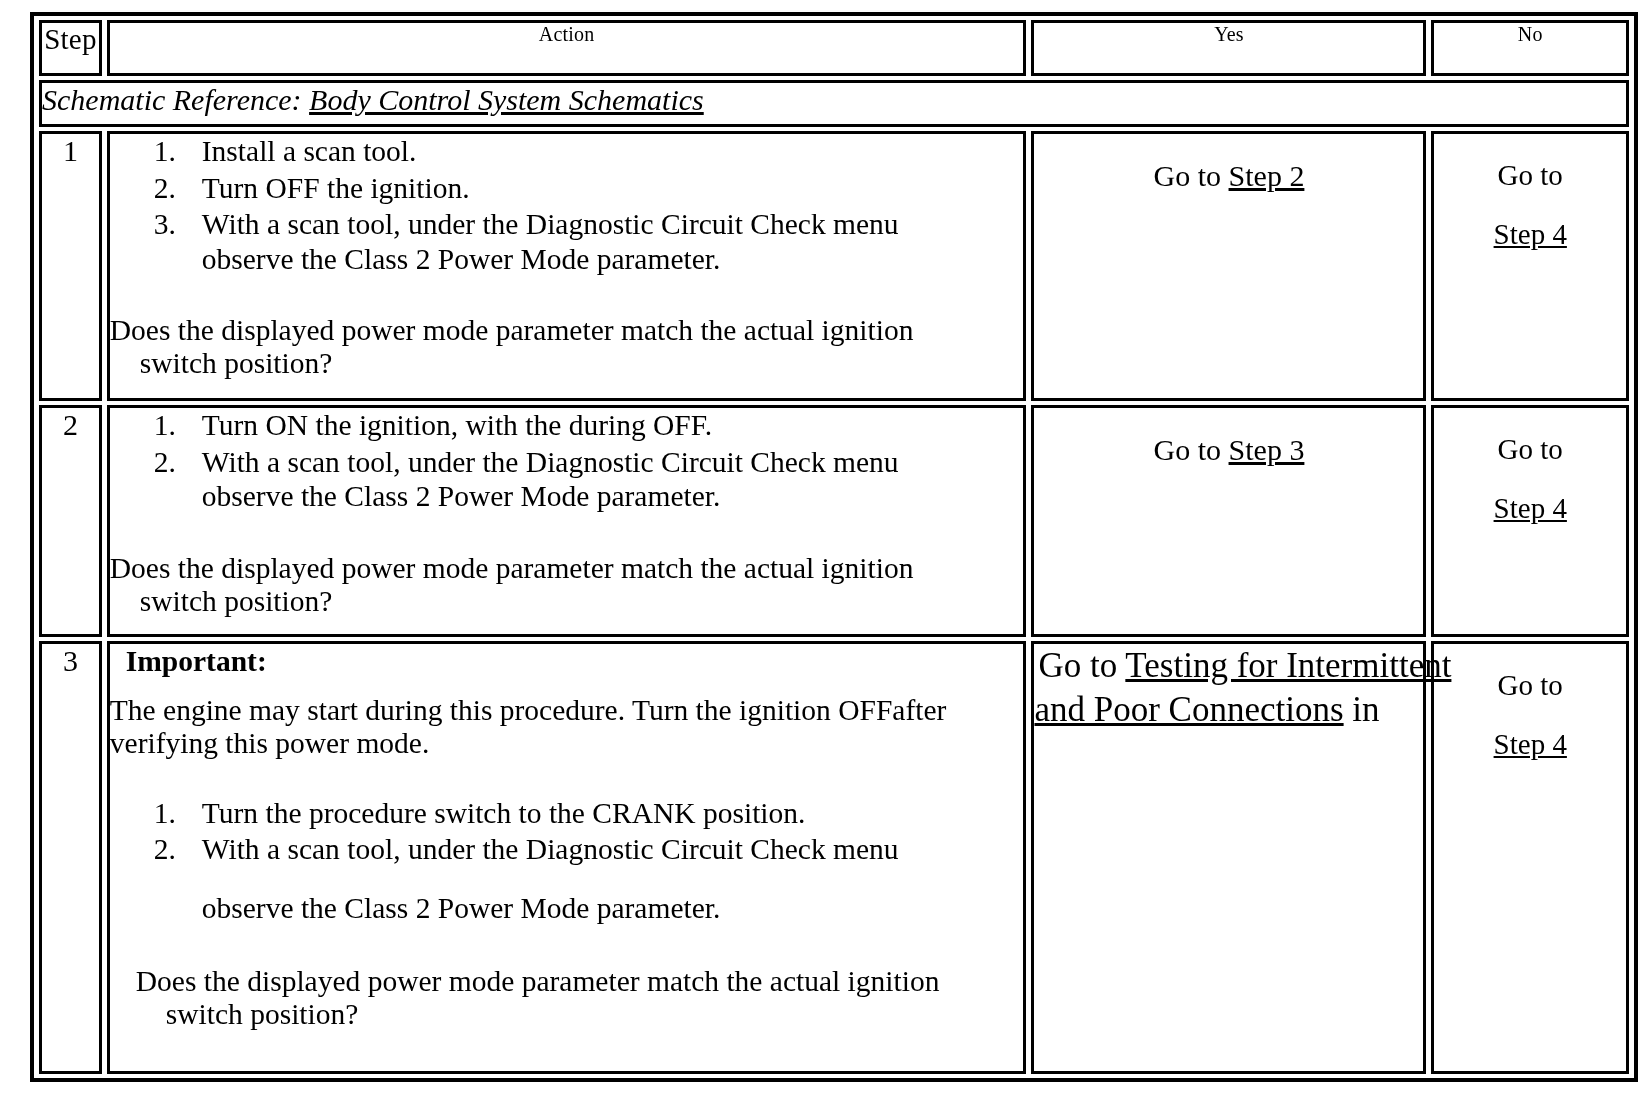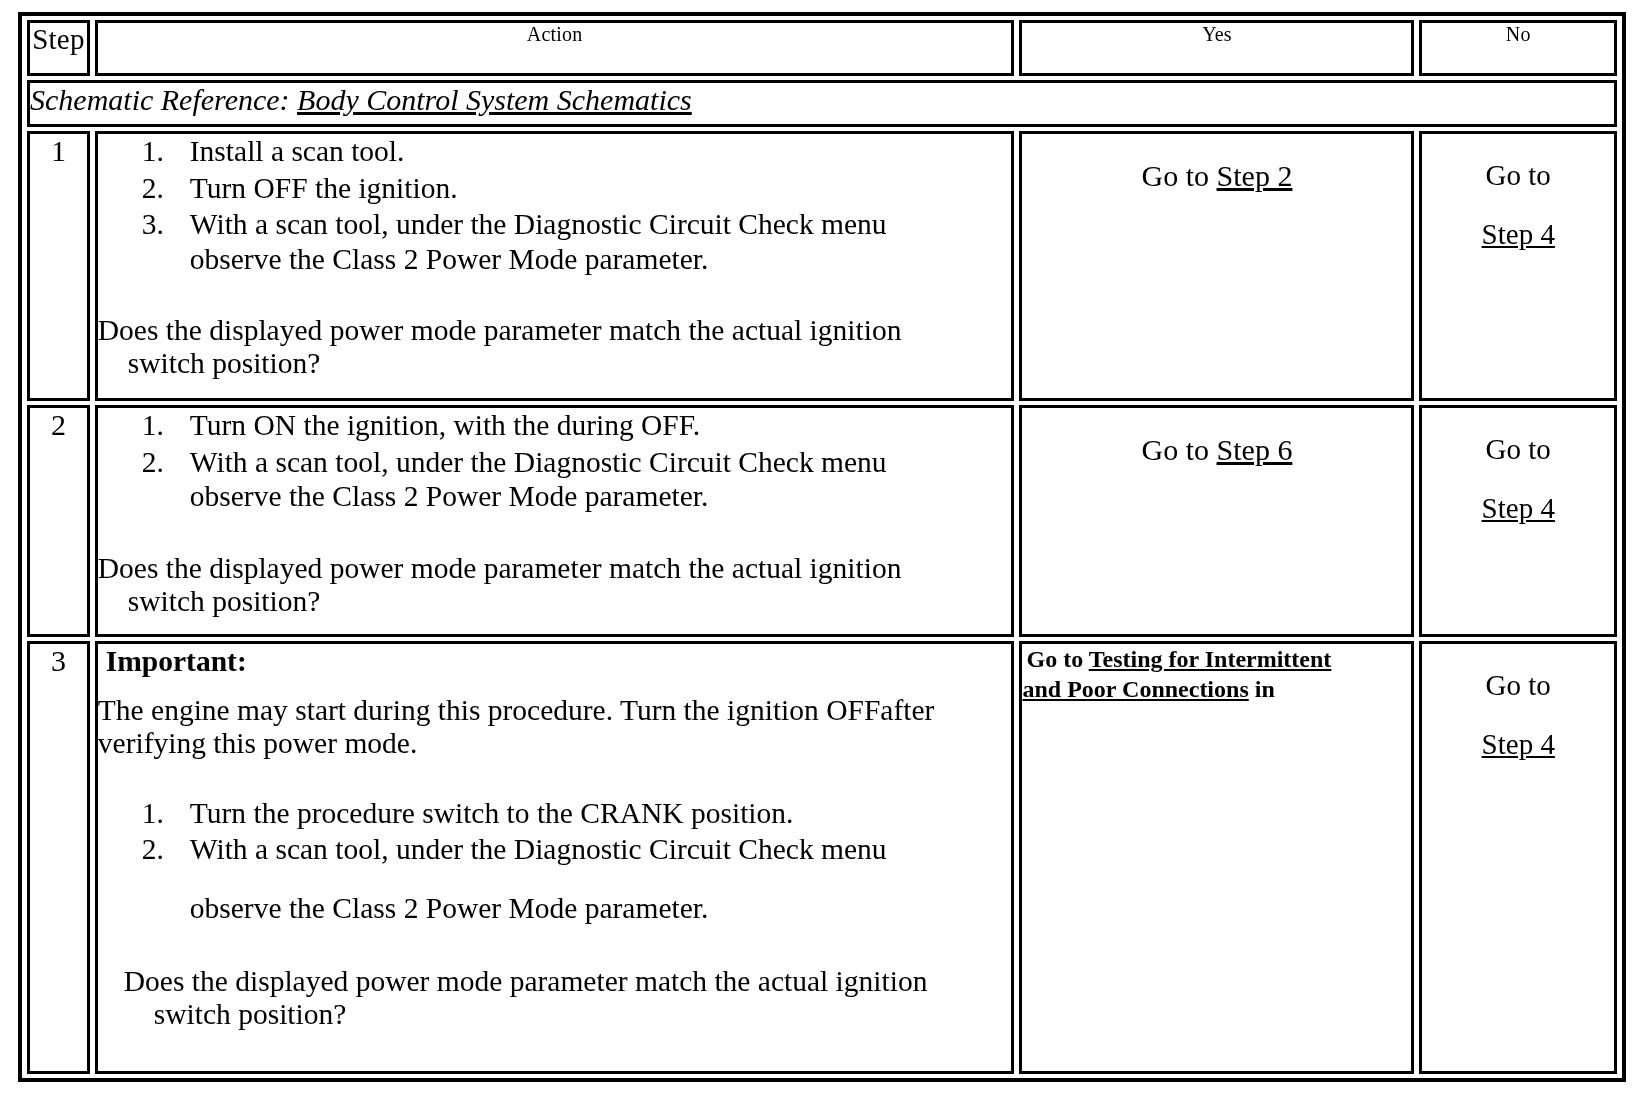--- a/index.html
+++ b/index.html
@@ -18,21 +18,21 @@
   
   .page {
     position: relative;
     width: 1648px;
     height: 1096px;
     box-sizing: border-box;
   }
 
   .table-outer {
     position: absolute;
-    left: 18px;
+    left: 30px;
     top: 12px;
     width: 1608px;
     height: 1070px;
     box-sizing: border-box;
     border: 4px solid #000;
     background: #fff;
   }
 
   .diag-table {
     width: 100%;
@@ -124,21 +124,21 @@
   .question {
     margin-top: 38px;
     line-height: 1.12;
   }
   .question .q2 { display: block; padding-left: 30px; }
 
   
   .important {
     font-weight: bold;
     font-size: 29.5px;
-    margin: 0 0 4px 8px;
+    margin: 0 0 4px 16px;
   }
   .note-para {
     margin: 15px 0 0 0;
     line-height: 1.12;
   }
   .step3-list {
     margin-top: 36px;
   }
   .step3-list li .sub {
     margin-top: 24px;
@@ -154,24 +154,23 @@
     vertical-align: bottom;
     font-size: 30px;
     line-height: 1.2;
     padding: 0 4px 4px 4px;
   }
   .no-cell { font-size: 29px; }
   .goto-line { display: block; white-space: nowrap; margin-top: 24px; }
   .u { text-decoration: underline; }
 
   .yes-wrap-block {
-    font-size: 24px;
+    font-size: 35px;
     line-height: 1.25;
     padding-bottom: 6px;
-    font-weight: bold;
   }
   .yes-wrap-block .l1 { display: block; white-space: nowrap; text-align: left; padding-left: 4px;}
   .yes-wrap-block .l2 { display: block; white-space: nowrap; text-align: left; }
 
   .no-stack { padding-bottom: 6px; }
 </style>
 </head>
 <body>
 
 <div class="page">
@@ -223,21 +222,21 @@
         <tr>
           <td class="step-num" style="height:225px">2</td>
           <td class="action-cell">
             <ol class="ol-steps">
               <li><span class="num">1.</span><span>Turn ON the ignition, with the during OFF.</span></li>
               <li><span class="num">2.</span><span>With a scan tool, under the Diagnostic Circuit Check menu</span><span class="sub">observe the Class 2 Power Mode parameter.</span></li>
             </ol>
             <div class="question"><span>Does the displayed power mode parameter match the actual ignition</span><span class="q2">switch position?</span></div>
           </td>
           <td class="yes-cell">
-            <span class="goto-line"><span>Go to </span><span class="u">Step 6</span></span>
+            <span class="goto-line"><span>Go to </span><span class="u">Step 3</span></span>
           </td>
           <td class="no-cell">
             <div class="no-stack">
               <span class="goto-line">Go to</span>
               <span class="goto-line u">Step 4</span>
             </div>
           </td>
         </tr>
 
         <tr>

